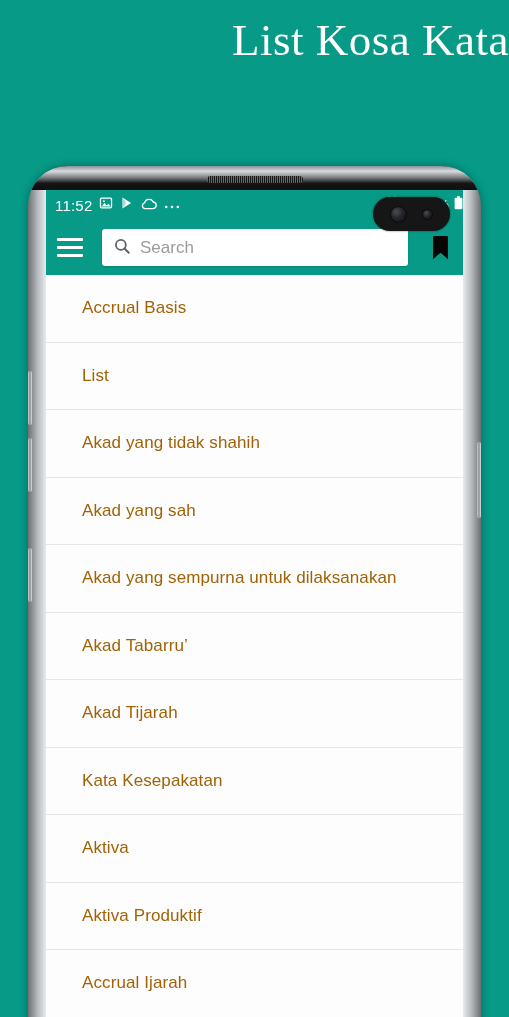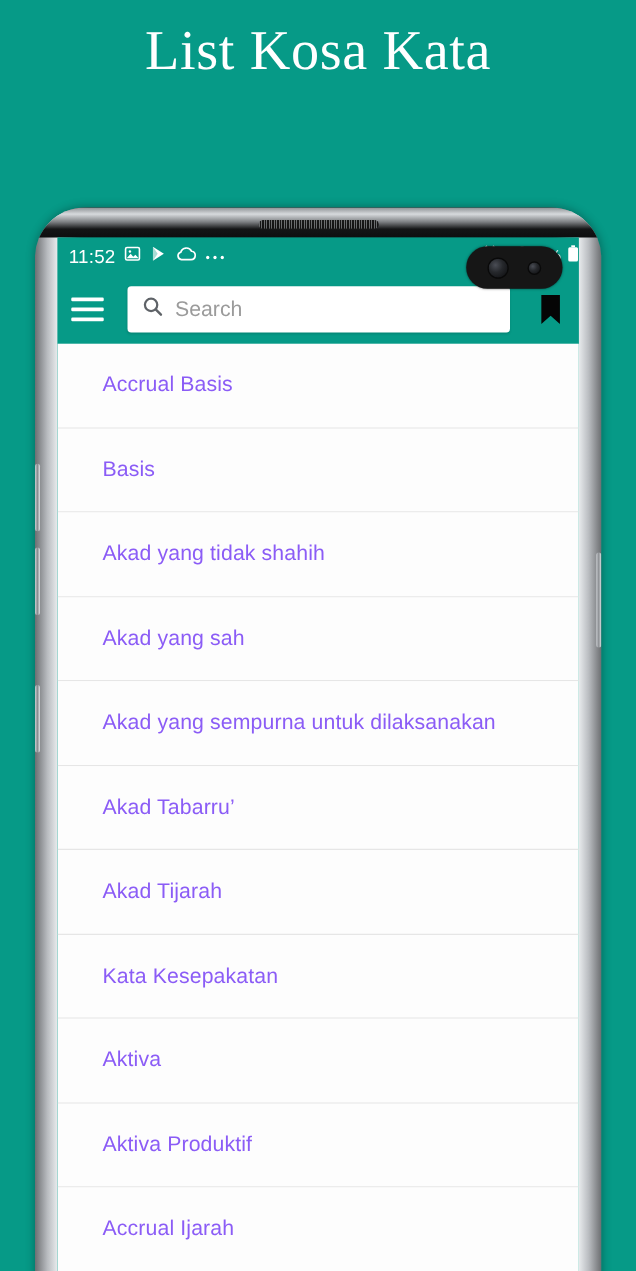--- a/index.html
+++ b/index.html
@@ -15,21 +15,21 @@
     font-family: "Liberation Sans", sans-serif;
     position: relative;
   }
 
   
   .promo-title {
     position: absolute;
     top: 12px;
     left: 0;
     width: 509px;
-    text-align: center;
+    text-align: right;
     color: #ffffff;
     font-family: "Liberation Serif", "DejaVu Serif", serif;
     font-size: 45px;
     line-height: 1.28;
     letter-spacing: 0.5px;
     font-weight: 400;
   }
   .promo-title .ln { display: block; white-space: nowrap; }
 
   
@@ -198,21 +198,21 @@
     height: 67.5px;
     display: flex;
     align-items: center;
     padding: 0 18px 0 36px;
     border-bottom: 1px solid #e6e6e6;
     background: #fdfdfd;
     cursor: pointer;
   }
   .list-item-label {
     font-size: 17px;
-    color: #8b5cf6;
+    color: #a16207;
     line-height: 1.2;
     letter-spacing: 0.1px;
   }
 </style>
 </head>
 <body>
 
 <div class="promo-title">
   <span class="ln">List Kosa Kata</span>
 </div>
@@ -320,21 +320,21 @@
             <path d="M2 1h16v25l-8-7-8 7z" fill="#050505"></path>
           </svg>
       </div>
     </div>
 
     <div class="list">
       <div class="list-item">
           <span class="list-item-label">Accrual Basis</span>
         </div>
       <div class="list-item">
-          <span class="list-item-label">Basis</span>
+          <span class="list-item-label">List</span>
         </div>
       <div class="list-item">
           <span class="list-item-label">Akad yang tidak shahih</span>
         </div>
       <div class="list-item">
           <span class="list-item-label">Akad yang sah</span>
         </div>
       <div class="list-item">
           <span class="list-item-label">Akad yang sempurna untuk dilaksanakan</span>
         </div>

